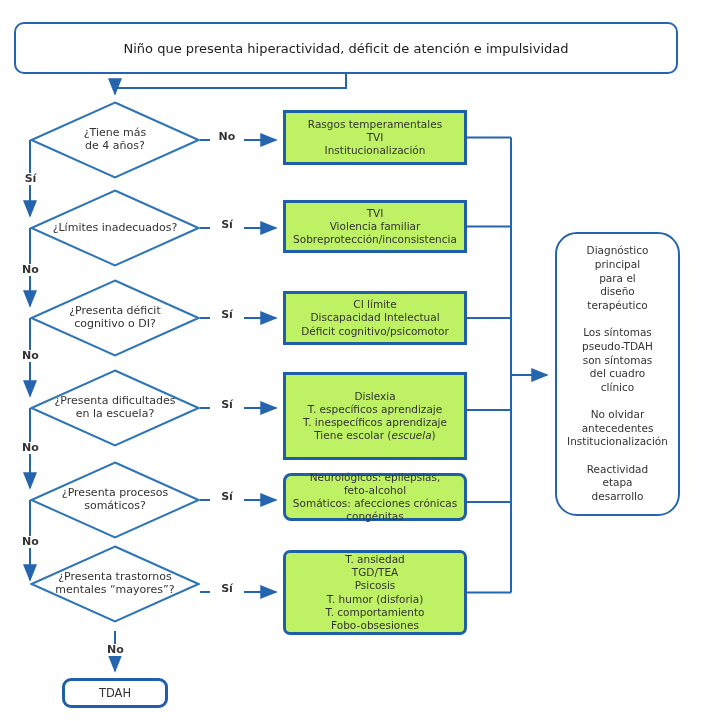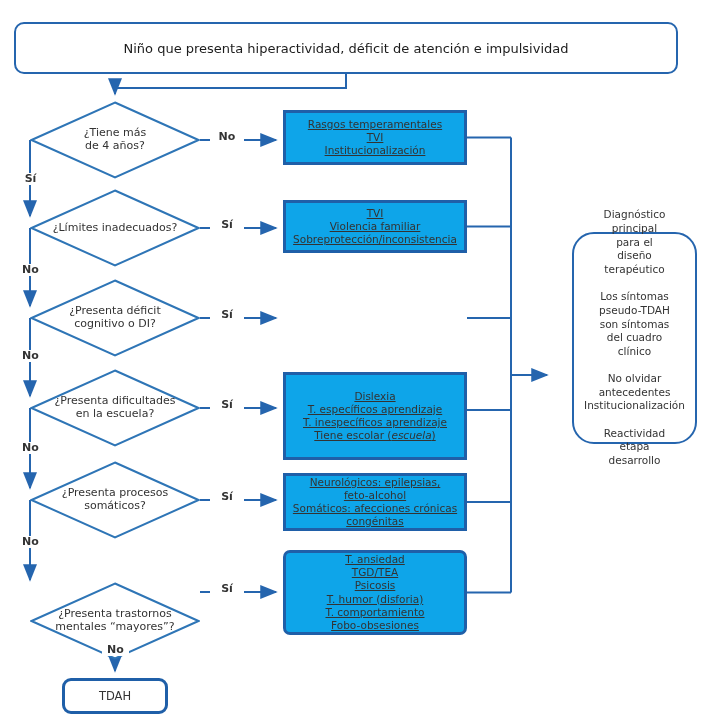--- a/index.html
+++ b/index.html
@@ -12,22 +12,22 @@
   .preline{white-space:pre-line;}
   .center{display:flex;align-items:center;justify-content:center;text-align:center;}
   
   .round-node{border:2.5px solid #2565AE;border-radius:10px;background:#fff;}
   .title-text{font-size:13px;color:#1c1c1c;}
   
   .diamond-wrap{width:170px;height:78px;}
   .diamond-wrap svg{position:absolute;left:0;top:0;width:100%;height:100%;}
   .diamond-label{position:absolute;left:0;top:0;right:0;bottom:0;font-size:11px;line-height:1.18;}
   
-  .result-box{left:283px;width:184px;border:3px solid #1F5FA8;background:#0ea5e9;
-    font-size:10.5px;line-height:1.25;flex-direction:column;padding:1px;text-decoration:underline;}
+  .result-box{left:283px;width:184px;border:3px solid #1F5FA8;background:#bef264;
+    font-size:10.5px;line-height:1.25;flex-direction:column;padding:1px;}
   
   .edge-label{font-size:11px;background:#fff;text-align:center;line-height:1.1;padding:0 1px;font-weight:bold;}
   
   .side-note{border:2px solid #2565AE;border-radius:22px;background:#fff;
     font-size:10.5px;line-height:1.3;}
   
   .final-node{border:3px solid #1F5FA8;border-radius:9px;background:#fff;font-size:11.5px;}
   .italic{font-style:italic;}
 </style>
 </head>
@@ -109,21 +109,21 @@
     <div class="diamond-label center preline">¿Presenta déficit
 cognitivo o DI?</div>
   </div>
   <div class="abs diamond-wrap" style="left:30px;top:461px;">
     <svg viewBox="0 0 170 78" preserveAspectRatio="none">
       <polygon points="85,1.5 168.5,39 85,76.5 1.5,39" fill="#fff" stroke="#2E75B6" stroke-width="2"></polygon>
       </svg>
     <div class="diamond-label center preline">¿Presenta procesos
 somáticos?</div>
   </div>
-  <div class="abs diamond-wrap" style="left:30px;top:582px;">
+  <div class="abs diamond-wrap" style="left:30px;top:545px;">
     <svg viewBox="0 0 170 78" preserveAspectRatio="none">
       <polygon points="85,1.5 168.5,39 85,76.5 1.5,39" fill="#fff" stroke="#2E75B6" stroke-width="2"></polygon>
       </svg>
     <div class="diamond-label center preline">¿Presenta trastornos
 mentales “mayores”?</div>
   </div>
 
   <div class="abs edge-label" style="left:210px;top:131px;width:34px;">No</div>
   <div class="abs edge-label" style="left:210px;top:219px;width:34px;">Sí</div>
   <div class="abs edge-label" style="left:210px;top:309px;width:34px;">Sí</div>
@@ -141,42 +141,47 @@
   <div class="abs result-box center" style="top:110px;height:55px;">
     <div class="preline">Rasgos temperamentales
 TVI
 Institucionalización</div>
   </div>
   <div class="abs result-box center" style="top:200px;height:53px;">
     <div class="preline">TVI
 Violencia familiar
 Sobreprotección/inconsistencia</div>
   </div>
+  <div class="abs result-box center" style="top:291px;height:54px;">
+    <div class="preline">CI límite
+Discapacidad Intelectual
+Déficit cognitivo/psicomotor</div>
+  </div>
   <div class="abs result-box center" style="top:372px;height:88px;">
     <div class="preline">Dislexia
 T. específicos aprendizaje
 T. inespecíficos aprendizaje</div>
     <div><span>Tiene escolar (</span><span class="italic">escuela</span><span>)</span></div>
   </div>
-  <div class="abs result-box center" style="top:473px;height:58px;">
+  <div class="abs result-box center" style="top:473px;height:48px;border-radius:8px;">
     <div class="preline">Neurológicos: epilepsias,
 feto-alcohol
 Somáticos: afecciones crónicas
 congénitas</div>
   </div>
   <div class="abs result-box center" style="top:550px;height:85px;border-radius:7px;">
     <div class="preline">T. ansiedad
 TGD/TEA
 Psicosis
 T. humor (disforia)
 T. comportamiento
 Fobo-obsesiones</div>
   </div>
 
-  <div class="abs side-note center" style="left:572px;top:232px;width:125px;height:212px;">
+  <div class="abs side-note center" style="left:555px;top:232px;width:125px;height:284px;">
     <div class="preline">Diagnóstico
 principal
 para el
 diseño
 terapéutico
 
 Los síntomas
 pseudo-TDAH
 son síntomas
 del cuadro
@@ -184,17 +189,17 @@
 
 No olvidar
 antecedentes
 Institucionalización
 
 Reactividad
 etapa
 desarrollo</div>
   </div>
 
-  <div class="abs final-node center" style="left:62px;top:678px;width:106px;height:36px;">
+  <div class="abs final-node center" style="left:62px;top:678px;width:106px;height:30px;">
     <div>TDAH</div>
   </div>
 
 </div>
 
 </body></html>

